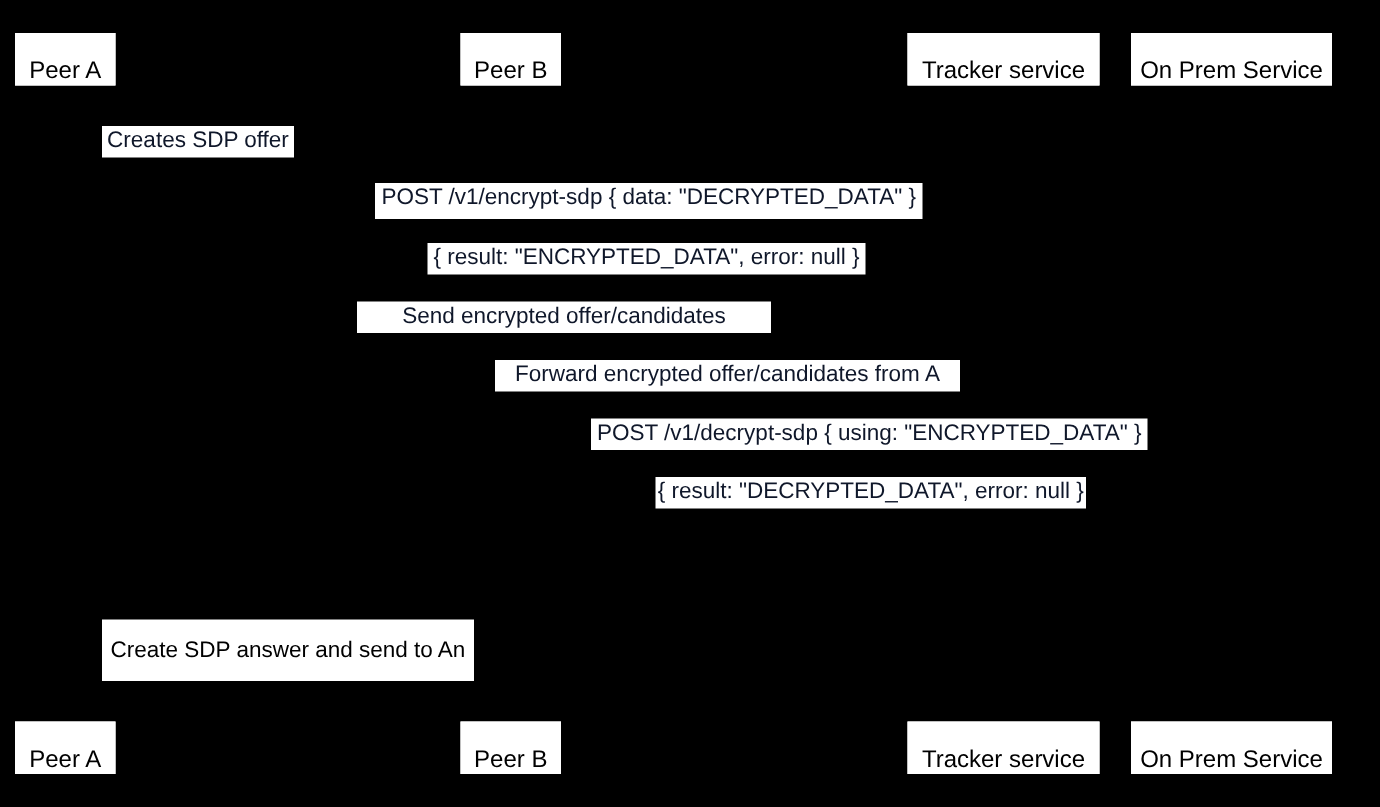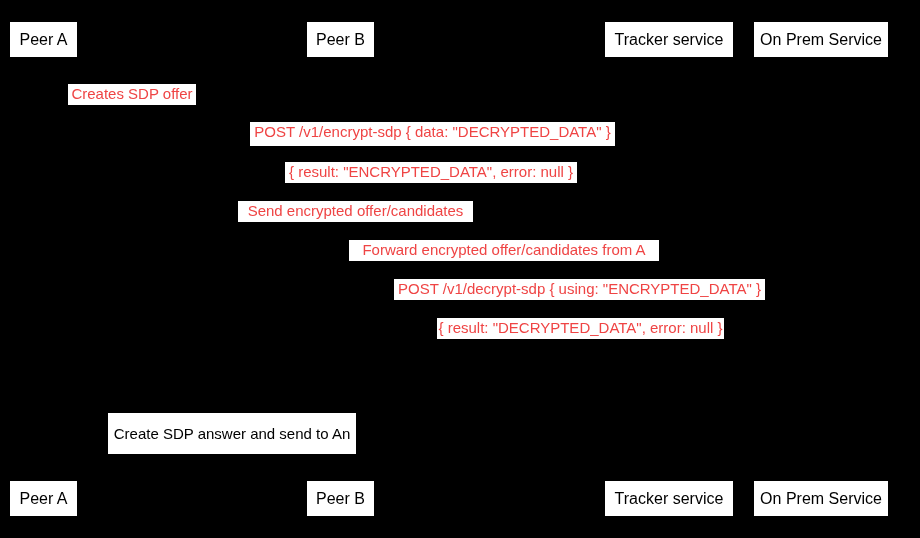--- a/index.html
+++ b/index.html
@@ -18,21 +18,21 @@
   }
   
   .participant {
     position: absolute;
     background: #ffffff;
     border: 1px solid #ffffff;
     color: #000000;
     font-size: 16px;
     line-height: 1;
     display: flex;
-    align-items: center;
+    align-items: flex-end;
     justify-content: center;
     box-sizing: border-box;
     white-space: nowrap;
     overflow: hidden;
   }
   
   .lifeline {
     position: absolute;
     width: 1px;
     background: #000000;
@@ -42,21 +42,21 @@
   
   .msg-arrow {
     position: absolute;
     height: 1px;
     background: #000000;
   }
   
   .msg-label {
     position: absolute;
     background: #ffffff;
-    color: #ef4444;
+    color: #0f172a;
     font-size: 15px;
     line-height: 20px;
     padding: 0 1px;
     box-sizing: border-box;
     white-space: nowrap;
     overflow: hidden;
     text-align: center;
   }
   
   .note-box {
@@ -109,30 +109,30 @@
   <div class="msg-arrow" style="left:340px; top:300px; width:481px;"></div>
   <div class="msg-arrow" style="left:340px; top:339px; width:481px;"></div>
   <div class="msg-arrow" style="left:43px; top:388px; width:297px;"></div>
 
   <div class="msg-label" style="left:68px; top:84px; width:128px; height:21px;">Creates SDP offer</div>
 
   <div class="msg-label" style="left:250px; top:122px; width:365px; height:24px;">POST /v1/encrypt-sdp { data: "DECRYPTED_DATA" }</div>
 
   <div class="msg-label" style="left:285px; top:162px; width:292px; height:21px;">{ result: "ENCRYPTED_DATA", error: null }</div>
 
-  <div class="msg-label" style="left:238px; top:201px; width:235px; height:21px;">Send encrypted offer/candidates</div>
+  <div class="msg-label" style="left:238px; top:201px; width:276px; height:21px;">Send encrypted offer/candidates</div>
 
-  <div class="msg-label" style="left:349px; top:240px; width:310px; height:21px;">Forward encrypted offer/candidates from A</div>
+  <div class="msg-label" style="left:330px; top:240px; width:310px; height:21px;">Forward encrypted offer/candidates from A</div>
 
   <div class="msg-label" style="left:394px; top:279px; width:371px; height:21px;">POST /v1/decrypt-sdp { using: "ENCRYPTED_DATA" }</div>
 
   <div class="msg-label" style="left:437px; top:318px; width:287px; height:21px;">{ result: "DECRYPTED_DATA", error: null }</div>
 
 
-  <div class="note-box" style="left:68px; top:413px; width:248px; height:41px;margin-left:40px;">
+  <div class="note-box" style="left:68px; top:413px; width:248px; height:41px;">
     <span class="note-line">Create SDP answer and send to An</span>
   </div>
 
   <div class="participant" style="left:10px; top:481px; width:67px; height:35px;">
     <span>Peer A</span>
   </div>
   <div class="participant" style="left:307px; top:481px; width:67px; height:35px;">
     <span>Peer B</span>
   </div>
   <div class="participant" style="left:605px; top:481px; width:128px; height:35px;">

